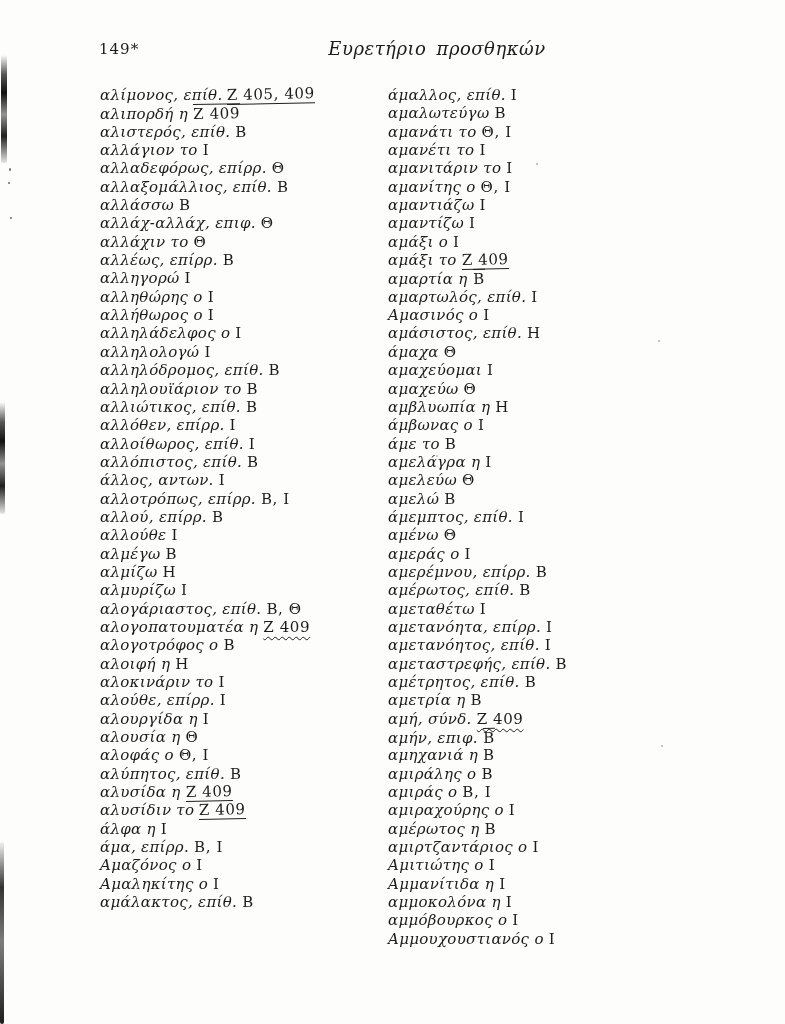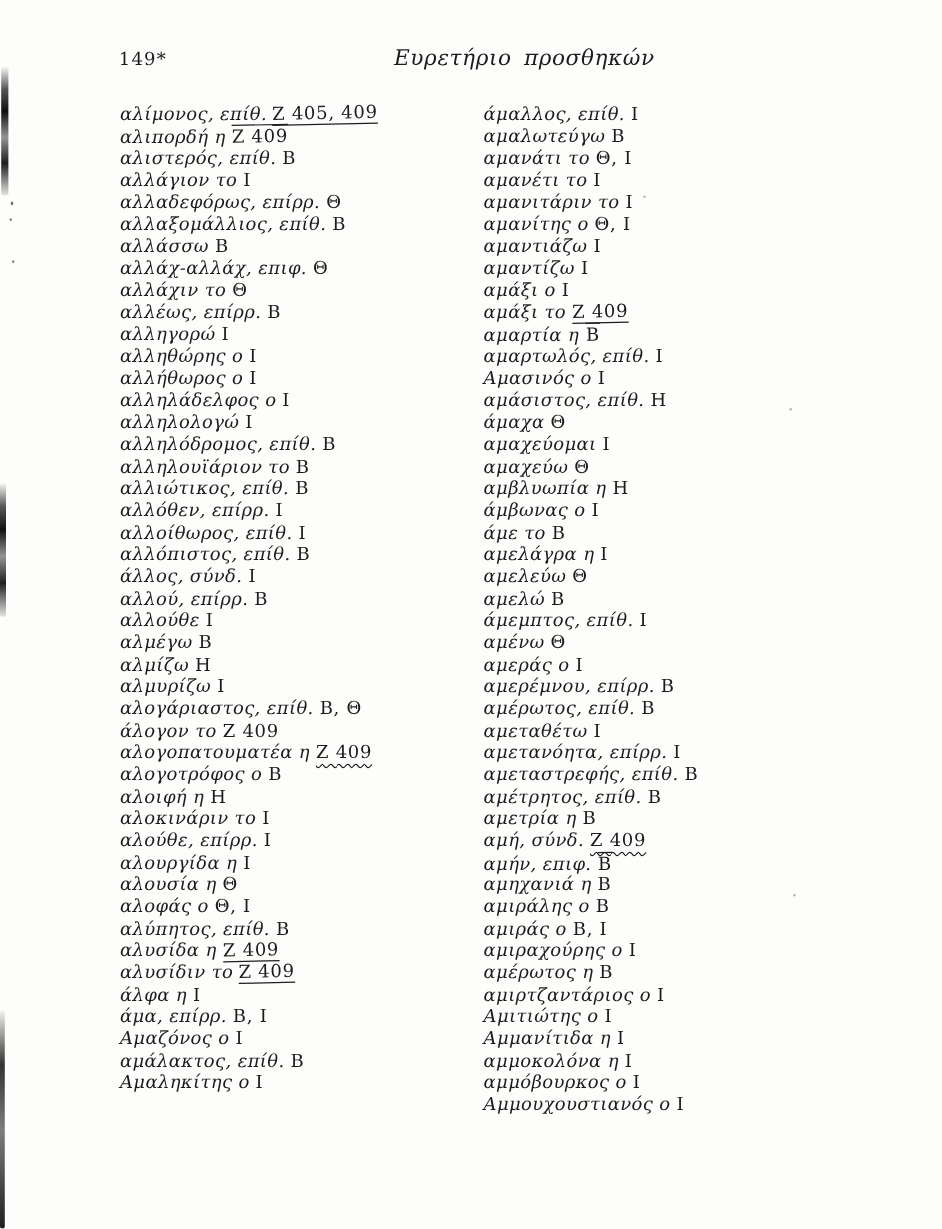--- a/index.html
+++ b/index.html
@@ -34,21 +34,21 @@
     white-space: nowrap;
     margin-left: 48px;
   }
   
   .col {
     position: absolute;
     top: 86px;
     width: 300px;
   }
   .col-left  { left: 100px; }
-  .col-right { left: 403px; }
+  .col-right { left: 388px; }
   .entry {
     height: 18.35px;
     line-height: 18.35px;
     white-space: nowrap;
     font-size: 15px;
   }
   .entry .w {
     font-style: italic;
     letter-spacing: 0.3px;
   }
@@ -138,44 +138,44 @@
       <div class="entry"><span class="w">αλληθώρης ο</span><span class="r">Ι</span></div>
       <div class="entry"><span class="w">αλλήθωρος ο</span><span class="r">Ι</span></div>
       <div class="entry"><span class="w">αλληλάδελφος ο</span><span class="r">Ι</span></div>
       <div class="entry"><span class="w">αλληλολογώ</span><span class="r">Ι</span></div>
       <div class="entry"><span class="w">αλληλόδρομος, επίθ.</span><span class="r">Β</span></div>
       <div class="entry"><span class="w">αλληλουϊάριον το</span><span class="r">Β</span></div>
       <div class="entry"><span class="w">αλλιώτικος, επίθ.</span><span class="r">Β</span></div>
       <div class="entry"><span class="w">αλλόθεν, επίρρ.</span><span class="r">Ι</span></div>
       <div class="entry"><span class="w">αλλοίθωρος, επίθ.</span><span class="r">Ι</span></div>
       <div class="entry"><span class="w">αλλόπιστος, επίθ.</span><span class="r">Β</span></div>
-      <div class="entry"><span class="w">άλλος, σύνδ.</span><span class="r">Ι</span></div>
+      <div class="entry"><span class="w">άλλος, αντων.</span><span class="r">Ι</span></div>
+      <div class="entry"><span class="w">αλλοτρόπως, επίρρ.</span><span class="r">Β, Ι</span></div>
       <div class="entry"><span class="w">αλλού, επίρρ.</span><span class="r">Β</span></div>
       <div class="entry"><span class="w">αλλούθε</span><span class="r">Ι</span></div>
       <div class="entry"><span class="w">αλμέγω</span><span class="r">Β</span></div>
       <div class="entry"><span class="w">αλμίζω</span><span class="r">Η</span></div>
       <div class="entry"><span class="w">αλμυρίζω</span><span class="r">Ι</span></div>
       <div class="entry"><span class="w">αλογάριαστος, επίθ.</span><span class="r">Β, Θ</span></div>
-      <div class="entry"><span class="w">άλογον το</span><span class="r">Ζ 409</span></div>
       <div class="entry"><span class="w">αλογοπατουματέα η</span><span class="r u-wavy">Ζ 409</span></div>
       <div class="entry"><span class="w">αλογοτρόφος ο</span><span class="r">Β</span></div>
       <div class="entry"><span class="w">αλοιφή η</span><span class="r">Η</span></div>
       <div class="entry"><span class="w">αλοκινάριν το</span><span class="r">Ι</span></div>
       <div class="entry"><span class="w">αλούθε, επίρρ.</span><span class="r">Ι</span></div>
       <div class="entry"><span class="w">αλουργίδα η</span><span class="r">Ι</span></div>
       <div class="entry"><span class="w">αλουσία η</span><span class="r">Θ</span></div>
       <div class="entry"><span class="w">αλοφάς ο</span><span class="r">Θ, Ι</span></div>
       <div class="entry"><span class="w">αλύπητος, επίθ.</span><span class="r">Β</span></div>
       <div class="entry"><span class="w">αλυσίδα η</span><span class="r u-under">Ζ 409</span></div>
       <div class="entry"><span class="w">αλυσίδιν το</span><span class="r u-under">Ζ 409</span></div>
       <div class="entry"><span class="w">άλφα η</span><span class="r">Ι</span></div>
       <div class="entry"><span class="w">άμα, επίρρ.</span><span class="r">Β, Ι</span></div>
       <div class="entry"><span class="w">Αμαζόνος ο</span><span class="r">Ι</span></div>
+      <div class="entry"><span class="w">Αμαληκίτης ο</span><span class="r">Ι</span></div>
       <div class="entry"><span class="w">αμάλακτος, επίθ.</span><span class="r">Β</span></div>
-      <div class="entry"><span class="w">Αμαληκίτης ο</span><span class="r">Ι</span></div>
     </div>
   <div class="col col-right" id="col-right">
       <div class="entry"><span class="w">άμαλλος, επίθ.</span><span class="r">Ι</span></div>
       <div class="entry"><span class="w">αμαλωτεύγω</span><span class="r">Β</span></div>
       <div class="entry"><span class="w">αμανάτι το</span><span class="r">Θ, Ι</span></div>
       <div class="entry"><span class="w">αμανέτι το</span><span class="r">Ι</span></div>
       <div class="entry"><span class="w">αμανιτάριν το</span><span class="r">Ι</span></div>
       <div class="entry"><span class="w">αμανίτης ο</span><span class="r">Θ, Ι</span></div>
       <div class="entry"><span class="w">αμαντιάζω</span><span class="r">Ι</span></div>
       <div class="entry"><span class="w">αμαντίζω</span><span class="r">Ι</span></div>
@@ -194,20 +194,21 @@
       <div class="entry"><span class="w">αμελάγρα η</span><span class="r">Ι</span></div>
       <div class="entry"><span class="w">αμελεύω</span><span class="r">Θ</span></div>
       <div class="entry"><span class="w">αμελώ</span><span class="r">Β</span></div>
       <div class="entry"><span class="w">άμεμπτος, επίθ.</span><span class="r">Ι</span></div>
       <div class="entry"><span class="w">αμένω</span><span class="r">Θ</span></div>
       <div class="entry"><span class="w">αμεράς ο</span><span class="r">Ι</span></div>
       <div class="entry"><span class="w">αμερέμνου, επίρρ.</span><span class="r">Β</span></div>
       <div class="entry"><span class="w">αμέρωτος, επίθ.</span><span class="r">Β</span></div>
       <div class="entry"><span class="w">αμεταθέτω</span><span class="r">Ι</span></div>
       <div class="entry"><span class="w">αμετανόητα, επίρρ.</span><span class="r">Ι</span></div>
+      <div class="entry"><span class="w">αμετανόητος, επίθ.</span><span class="r">Ι</span></div>
       <div class="entry"><span class="w">αμεταστρεφής, επίθ.</span><span class="r">Β</span></div>
       <div class="entry"><span class="w">αμέτρητος, επίθ.</span><span class="r">Β</span></div>
       <div class="entry"><span class="w">αμετρία η</span><span class="r">Β</span></div>
       <div class="entry"><span class="w">αμή, σύνδ.</span><span class="r u-wavy">Ζ 409</span></div>
       <div class="entry"><span class="w">αμήν, επιφ.</span><span class="r u-over">Β</span></div>
       <div class="entry"><span class="w">αμηχανιά η</span><span class="r">Β</span></div>
       <div class="entry"><span class="w">αμιράλης ο</span><span class="r">Β</span></div>
       <div class="entry"><span class="w">αμιράς ο</span><span class="r">Β, Ι</span></div>
       <div class="entry"><span class="w">αμιραχούρης ο</span><span class="r">Ι</span></div>
       <div class="entry"><span class="w">αμέρωτος η</span><span class="r">Β</span></div>

